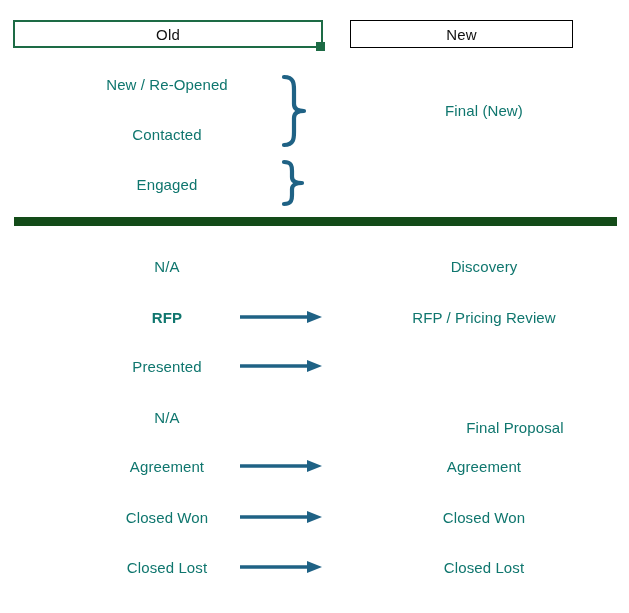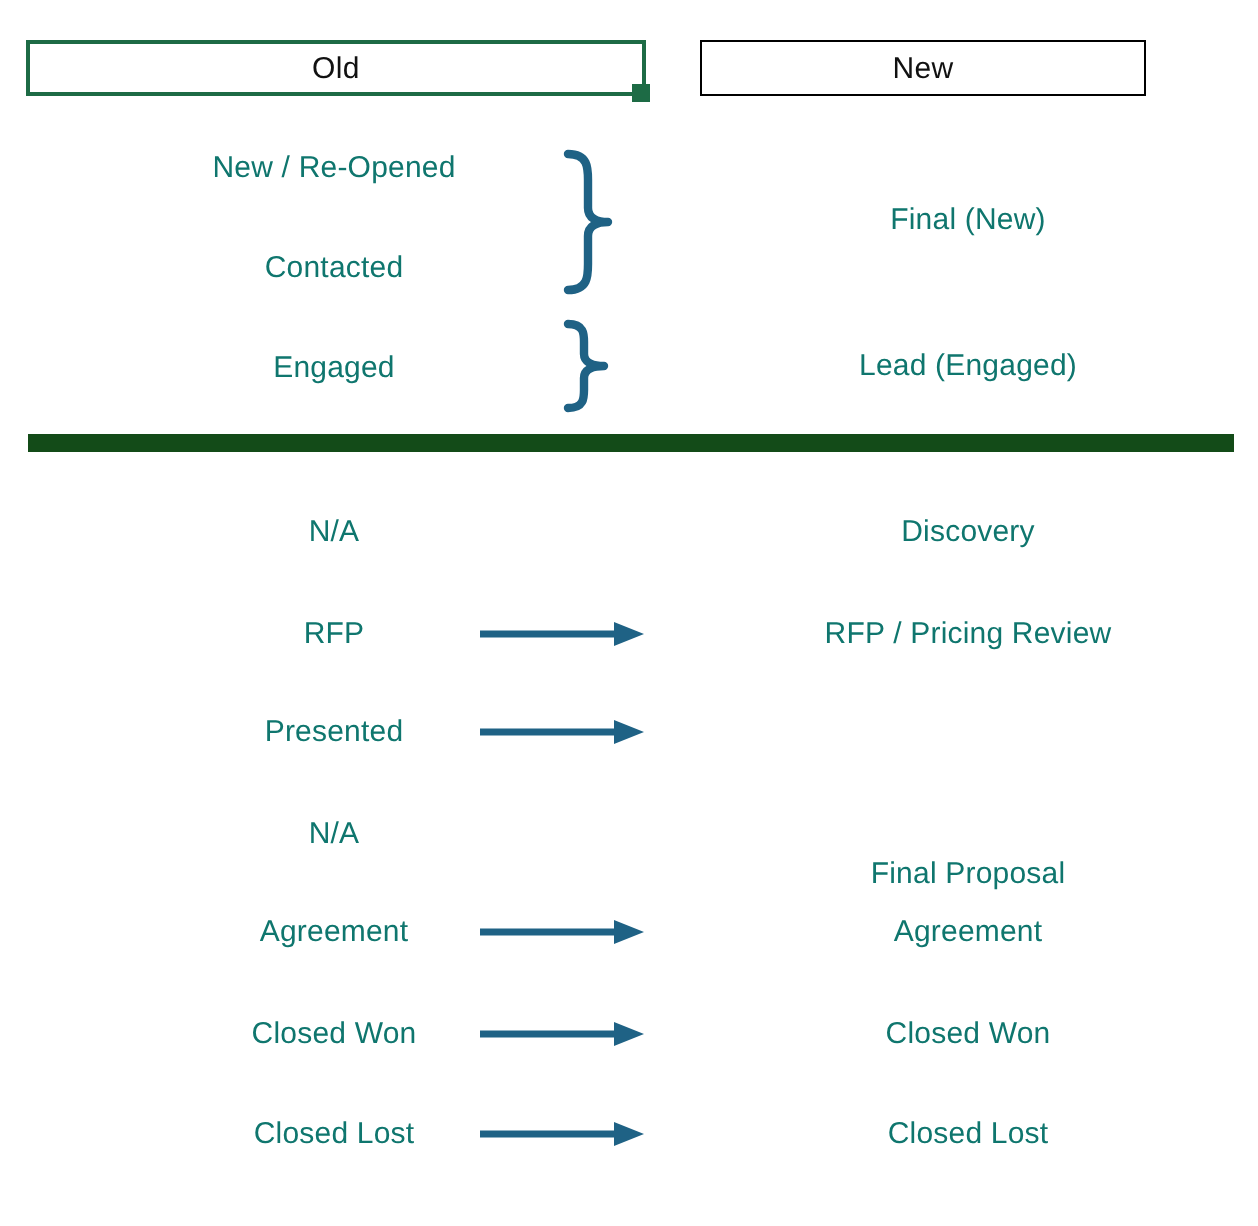--- a/index.html
+++ b/index.html
@@ -114,27 +114,26 @@
   </div>
 
   <div class="brace" style="left:278px; top:159px;">
     <svg width="44" height="48" viewBox="0 0 44 48">
       <path d="M6 3 C14 3 14 8 14 12 L14 18 C14 22 18 24 24 24 C18 24 14 26 14 30 L14 36 C14 40 14 45 6 45" fill="none" stroke="#1f6285" stroke-width="4.2" stroke-linecap="round" stroke-linejoin="round"></path>
     </svg>
   </div>
 
   <div class="lbl lbl-right" style="top:110px;">Final (New)</div>
 
-  <div class="lbl lbl-right" style="top:183px;">Lead (Engaged)</div>
 
   <div class="divider"></div>
 
   <div class="lbl lbl-left" style="top:266px;">N/A</div>
 
-  <div class="lbl lbl-left" style="top:317px;">RFP</div>
+  <div class="lbl lbl-left" style="top:317px;font-weight:bold;">RFP</div>
 
   <div class="lbl lbl-left" style="top:366px;">Presented</div>
 
   <div class="lbl lbl-left" style="top:417px;">N/A</div>
 
   <div class="lbl lbl-left" style="top:466px;">Agreement</div>
 
   <div class="lbl lbl-left" style="top:517px;">Closed Won</div>
 
   <div class="lbl lbl-left" style="top:567px;">Closed Lost</div>
@@ -172,21 +171,21 @@
       <line x1="1" y1="8" x2="71" y2="8" stroke="#1f6285" stroke-width="3.4"></line>
       <polygon points="83,8 68,2 68,14" fill="#1f6285"></polygon>
     </svg>
   </div>
 
   <div class="lbl lbl-right" style="top:266px;">Discovery</div>
 
   <div class="lbl lbl-right" style="top:317px;">RFP / Pricing Review</div>
 
 
-  <div class="lbl lbl-right" style="top:437px;">Final Proposal</div>
+  <div class="lbl lbl-right" style="top:427px;margin-left:31px;">Final Proposal</div>
 
   <div class="lbl lbl-right" style="top:466px;">Agreement</div>
 
   <div class="lbl lbl-right" style="top:517px;">Closed Won</div>
 
   <div class="lbl lbl-right" style="top:567px;">Closed Lost</div>
 
 </div>
 
 </body></html>

